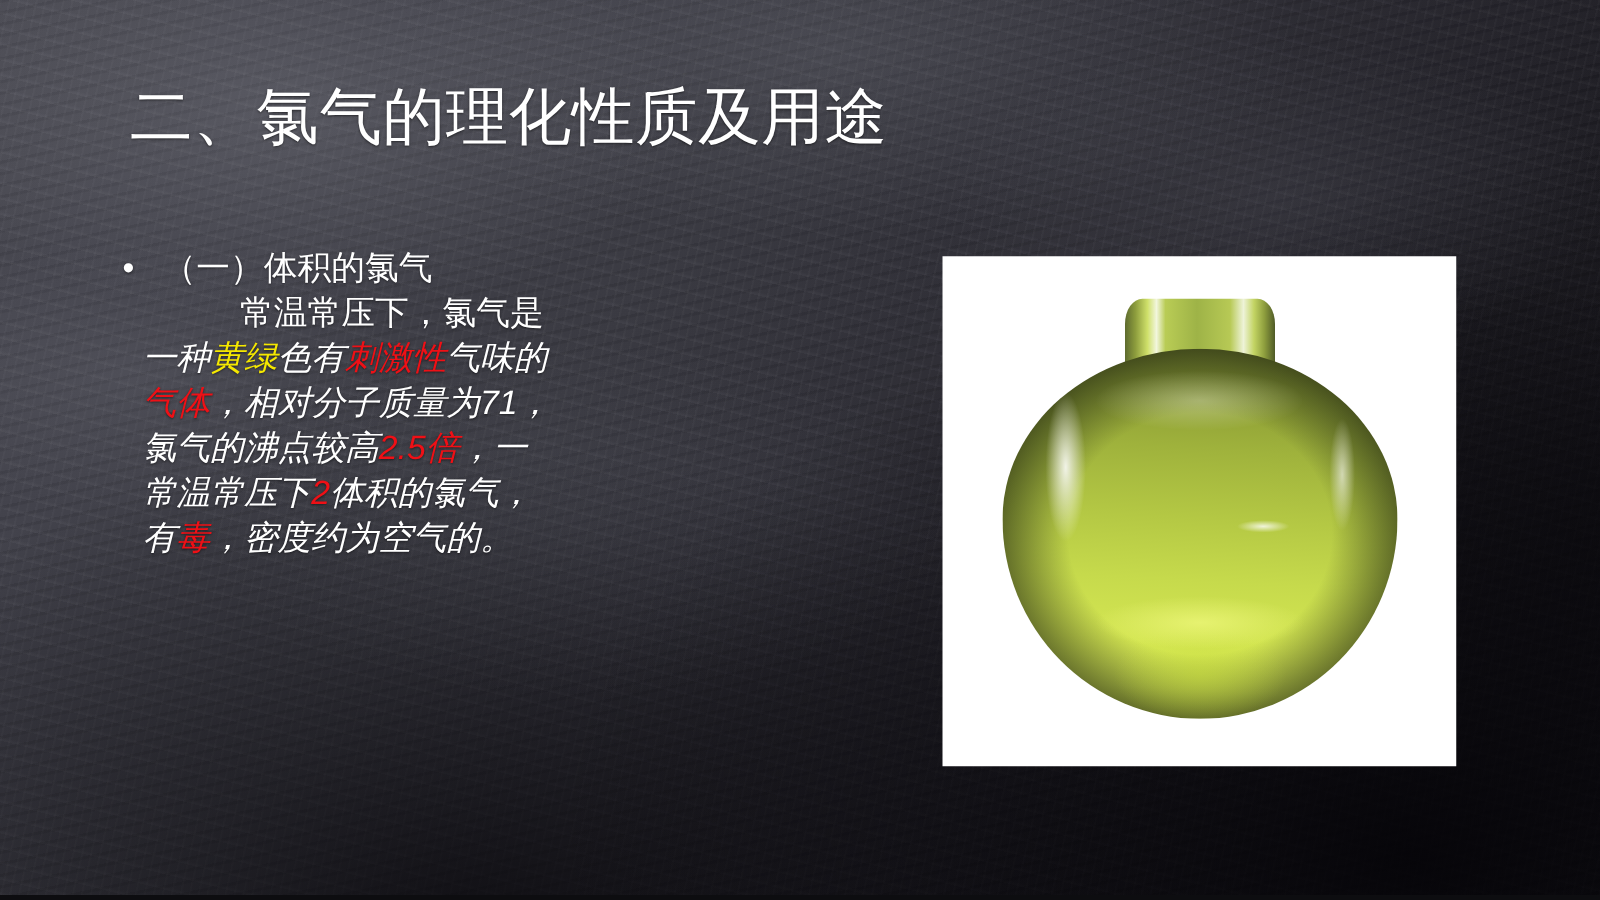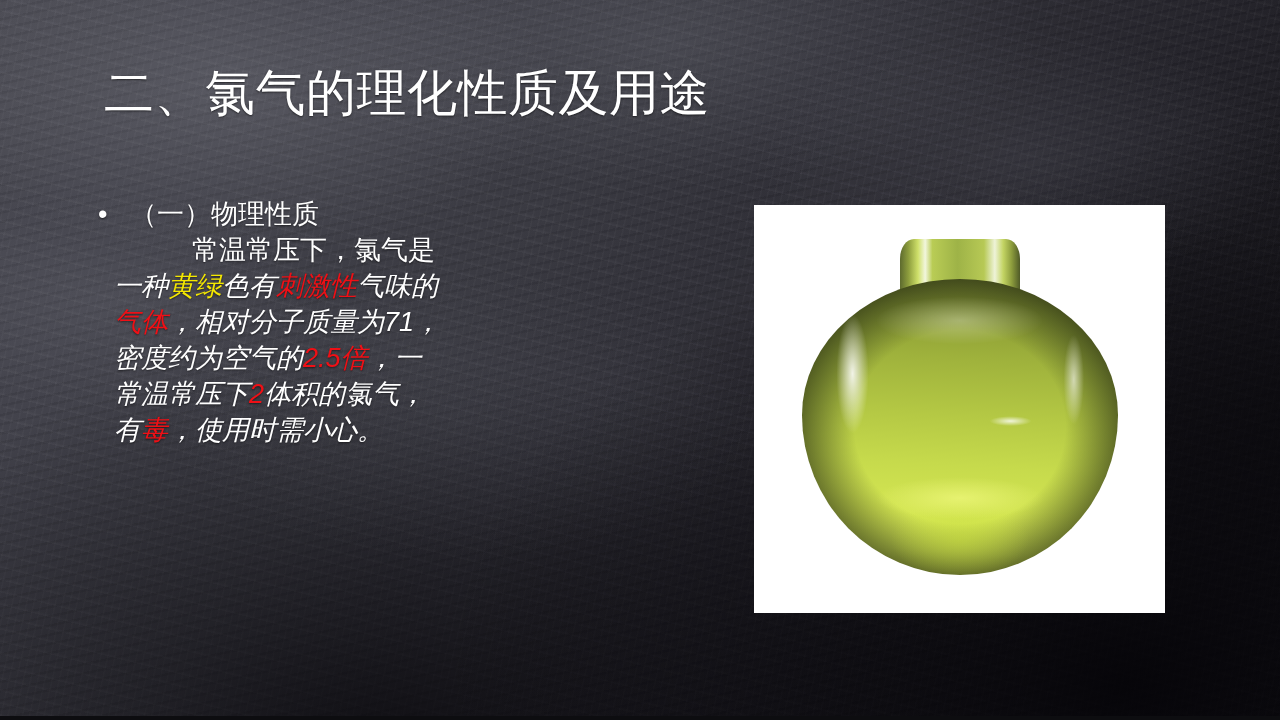--- a/index.html
+++ b/index.html
@@ -153,30 +153,30 @@
 <body>
 
 <div class="slide">
 
   <div class="title">二、氯气的理化性质及用途</div>
 
   <div class="body-block">
 
     <div class="bullet-row line">
       <span class="bullet-dot">•</span>
-      <span>（一）物理性质</span>
+      <span>（一）体积的氯气</span>
     </div>
 
     <div id="body-lines">
         <div class="line indent-1"><span>常温常压下，氯气是</span></div>
         <div class="line indent-2"><span>一种</span><span class="hl-yellow">黄绿</span><span>色有</span><span class="hl-red">刺激性</span><span>气味的</span></div>
         <div class="line indent-2"><span class="hl-red">气体</span><span>，相对分子质量为71，</span></div>
-        <div class="line indent-2"><span>密度约为空气的</span><span class="hl-red">2.5倍</span><span>，一</span></div>
+        <div class="line indent-2"><span>氯气的沸点较高</span><span class="hl-red">2.5倍</span><span>，一</span></div>
         <div class="line indent-2"><span>常温常压下</span><span class="hl-red">2</span><span>体积的氯气，</span></div>
-        <div class="line indent-2"><span>有</span><span class="hl-red">毒</span><span>，使用时需小心。</span></div>
+        <div class="line indent-2"><span>有</span><span class="hl-red">毒</span><span>，密度约为空气的。</span></div>
       </div>
   </div>
 
   <div class="picture-frame">
     <div class="flask">
       <div class="flask-neck"></div>
       <div class="flask-bulb"></div>
     </div>
   </div>
 

